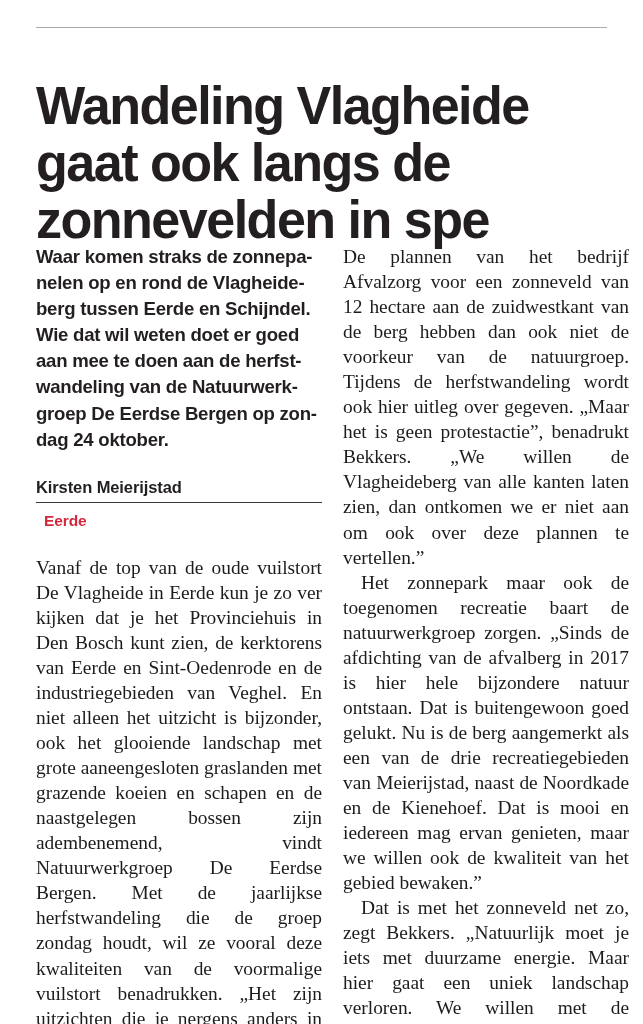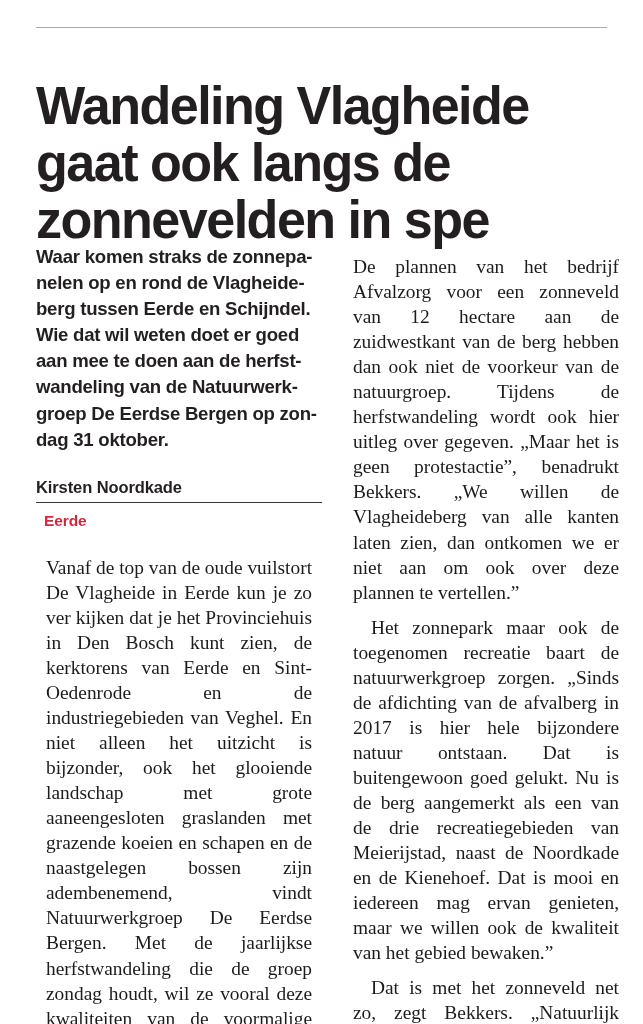--- a/index.html
+++ b/index.html
@@ -108,21 +108,21 @@
     font-size: 19.4px;
     line-height: 25.05px;
     color: #1c1c1c;
     text-align: justify;
     text-justify: inter-word;
     hyphens: manual;
     word-spacing: 0px;
   }
   .col-left .body-start { margin-top: 25px; }
   .body-text p {
-    margin: 10px;
+    margin: 0;
     text-indent: 0;
   }
   .body-text p + p {
     text-indent: 18px;
   }
   .ofigs {
     font-variant-numeric: oldstyle-nums;
     font-feature-settings: "onum" 1;
   }
 </style>
@@ -139,24 +139,24 @@
 
   <div class="col col-left">
 
     <p class="lead">Waar komen straks de zonnepa-
 nelen op en rond de Vlagheide-
 berg tussen Eerde en Schijndel.
 Wie dat wil weten doet er goed
 aan mee te doen aan de herfst-
 wandeling van de Natuurwerk-
 groep De Eerdse Bergen op zon-
-dag 31 oktober.</p>
+dag 24 oktober.</p>
 
     <div class="byline-block">
-      <p class="byline-author">Kirsten Noordkade</p>
+      <p class="byline-author">Kirsten Meierijstad</p>
       <div class="byline-rule"></div>
       <p class="byline-place" style="color: rgb(214, 40, 60);">Eerde</p>
     </div>
 
     <div class="body-text body-start ofigs">
         <p>Vanaf de top van de oude vuilstort De Vlagheide in Eerde kun je zo ver kijken dat je het Provinciehuis in Den Bosch kunt zien, de kerktorens van Eerde en Sint-Oedenrode en de industriegebieden van Veghel. En niet alleen het uitzicht is bijzonder, ook het glooiende landschap met grote aaneengesloten graslanden met grazende koeien en schapen en de naastgelegen bossen zijn adembenemend, vindt Natuurwerkgroep De Eerdse Bergen. Met de jaarlijkse herfstwandeling die de groep zondag houdt, wil ze vooral deze kwaliteiten van de voormalige vuilstort benadrukken. „Het zijn uitzichten die je nergens anders in Brabant ziet. Die weidsheid, de hoogteverschillen en de ontstane natuur, die zijn echt uniek”, zegt voorzitter Ad Bekkers van de stichting.</p>
       </div>
 
   </div>
 

